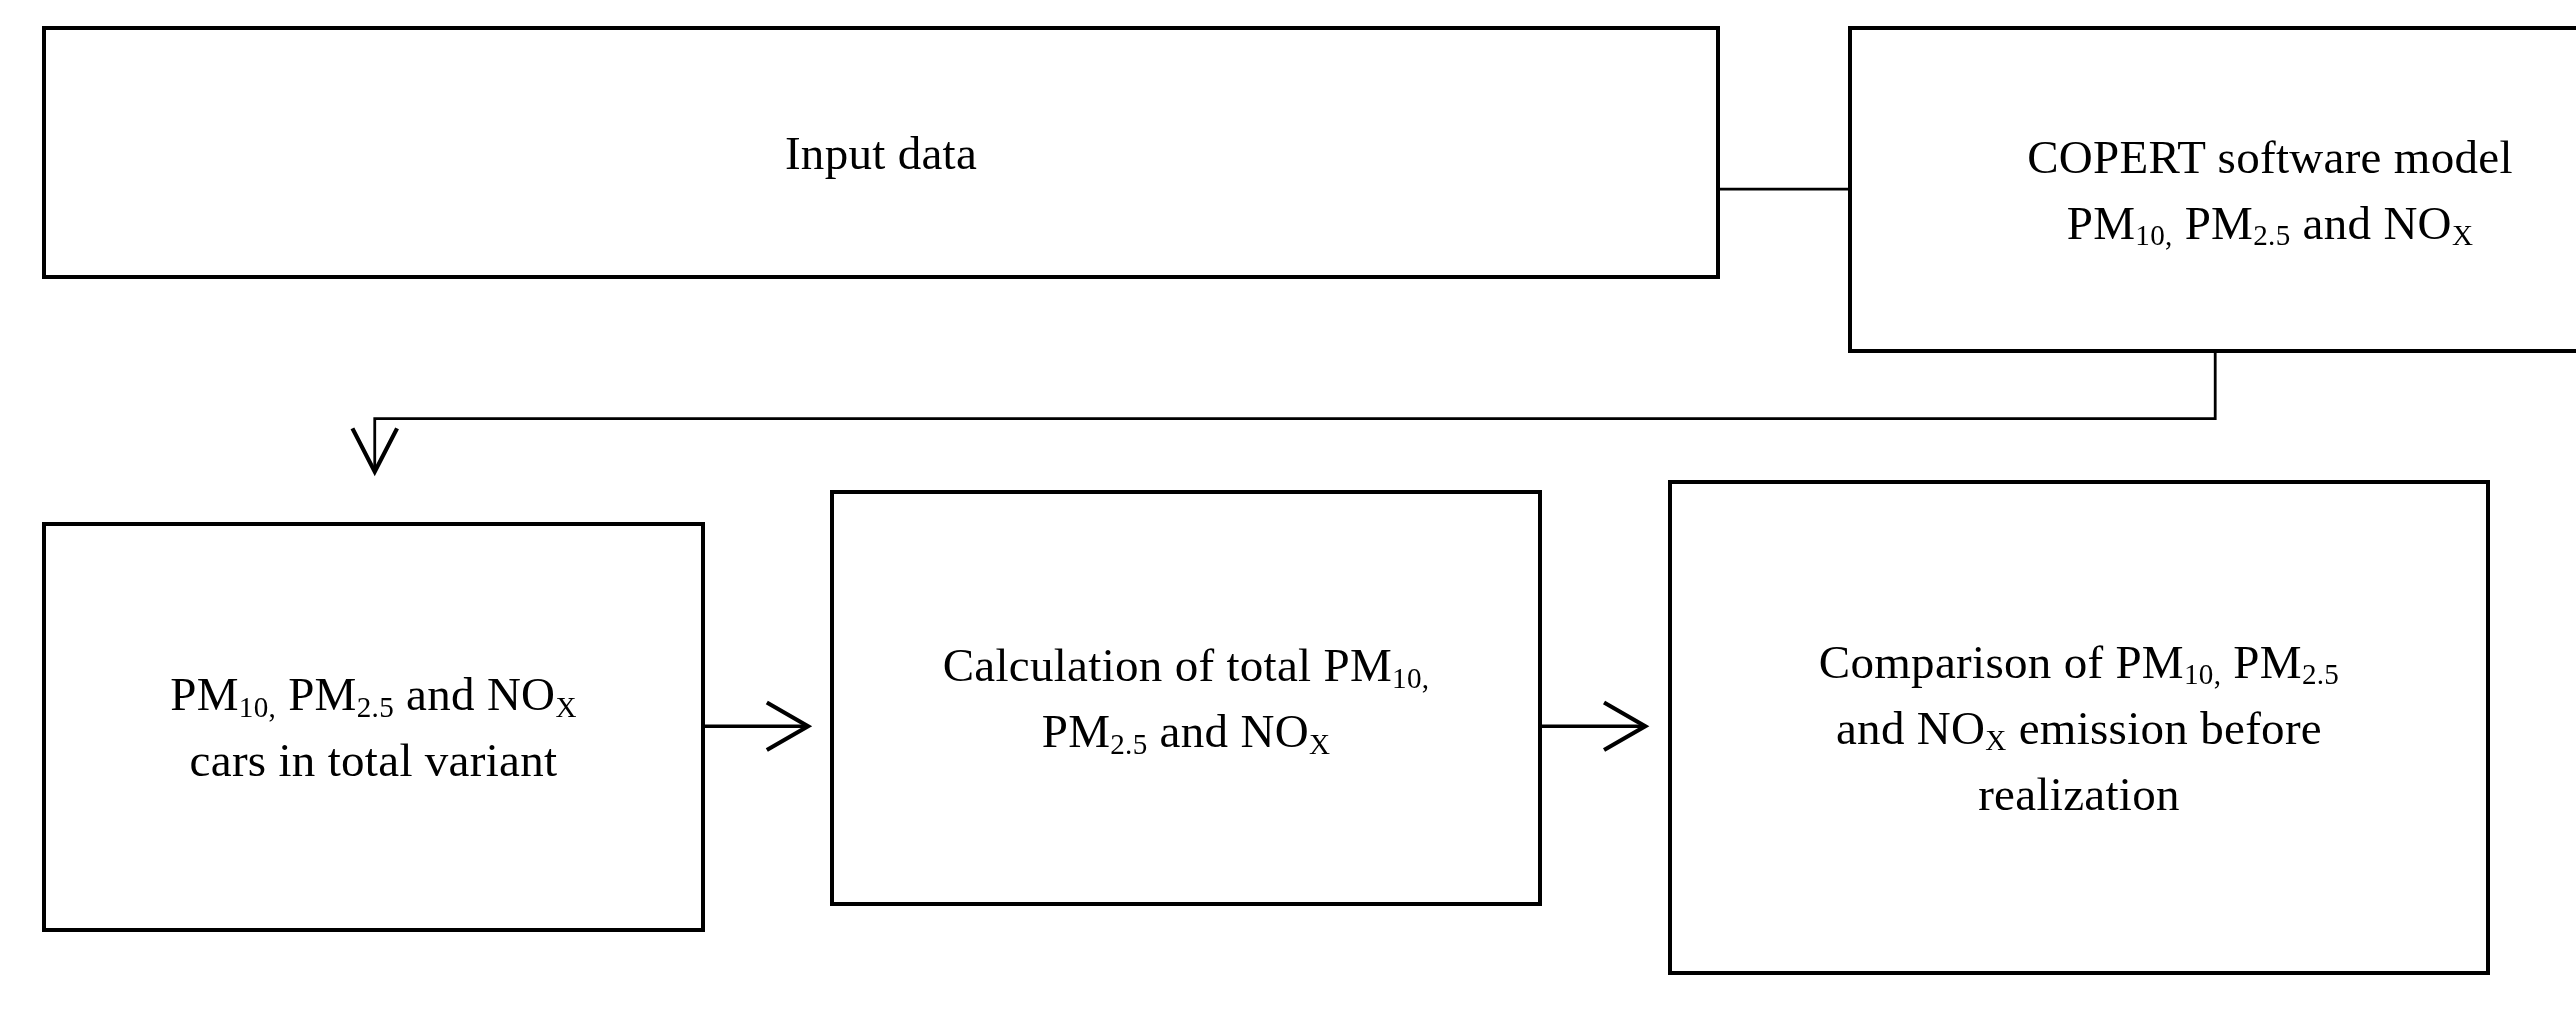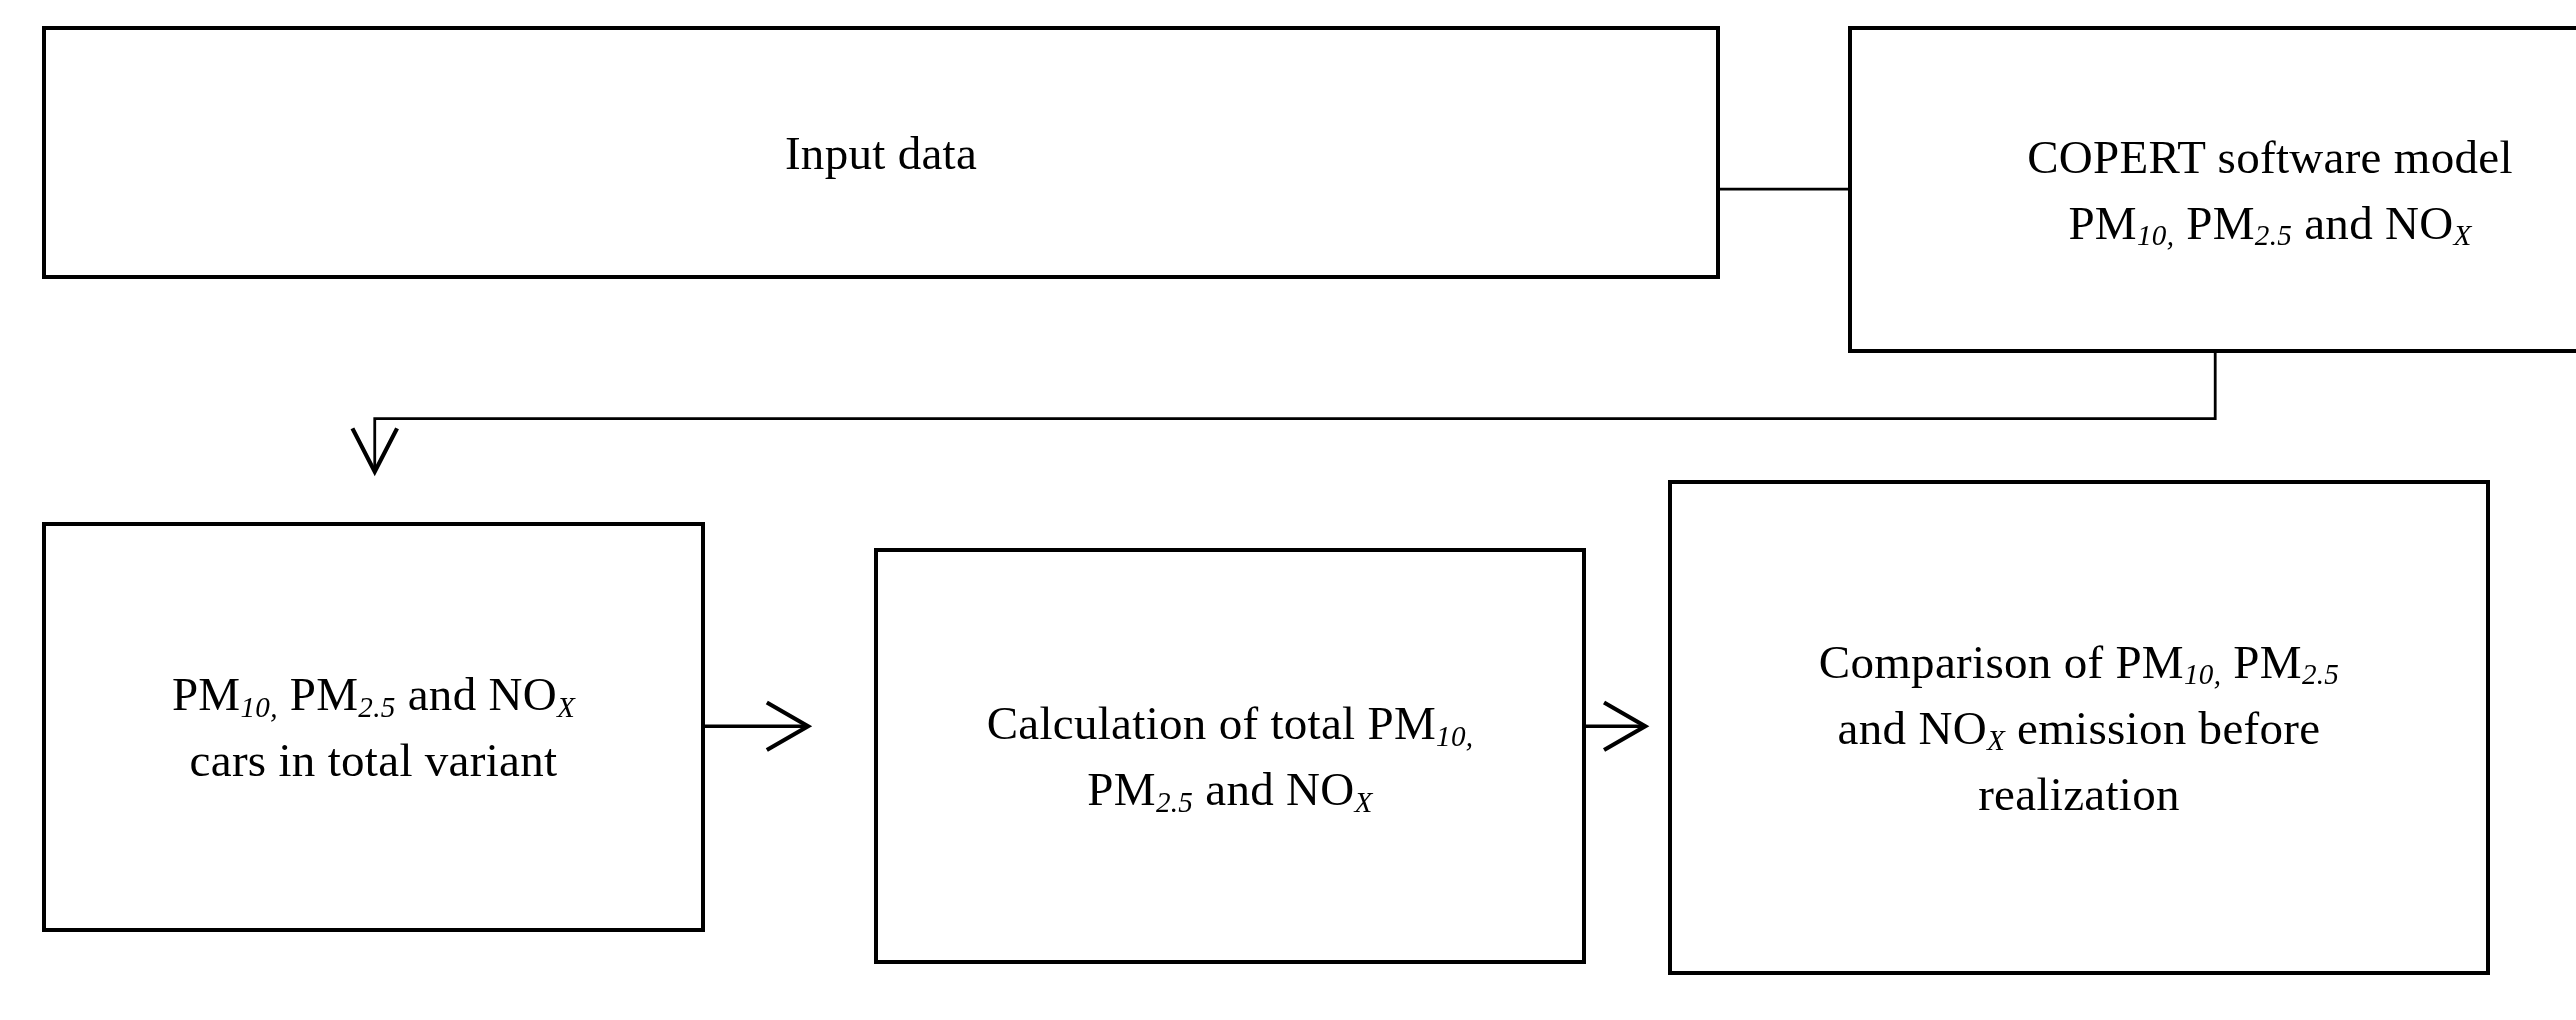--- a/index.html
+++ b/index.html
@@ -46,21 +46,20 @@
   }
   .box-label .line {
     white-space: nowrap;
   }
   .box-label sub {
     font-size: 62%;
     line-height: 0;
     vertical-align: baseline;
     position: relative;
     top: 0.24em;
-    font-style: italic;
   }
 </style>
 </head>
 <body>
 
 <div class="canvas">
 
   <svg class="connector-layer" viewBox="0 0 3692 1462" xmlns="http://www.w3.org/2000/svg">
 
     <g>
@@ -96,21 +95,21 @@
       </div>
   </div>
 
   <div class="flow-box" style="left:42px; top:522px; width:663px; height:410px;">
     <div class="box-label">
         <div class="line"><span>PM</span><sub>10,</sub><span> PM</span><sub>2.5</sub><span> and NO</span><sub>X</sub></div>
         <div class="line"><span>cars in total variant</span></div>
       </div>
   </div>
 
-  <div class="flow-box" style="left:830px; top:548px; width:712px; height:416px;margin-left:44px;">
+  <div class="flow-box" style="left:830px; top:490px; width:712px; height:416px;">
     <div class="box-label">
         <div class="line"><span>Calculation of total PM</span><sub>10,</sub></div>
         <div class="line"><span>PM</span><sub>2.5</sub><span> and NO</span><sub>X</sub></div>
       </div>
   </div>
 
   <div class="flow-box" style="left:1668px; top:480px; width:822px; height:495px;">
     <div class="box-label">
         <div class="line"><span>Comparison of PM</span><sub>10,</sub><span> PM</span><sub>2.5</sub></div>
         <div class="line"><span>and NO</span><sub>X</sub><span> emission before</span></div>

